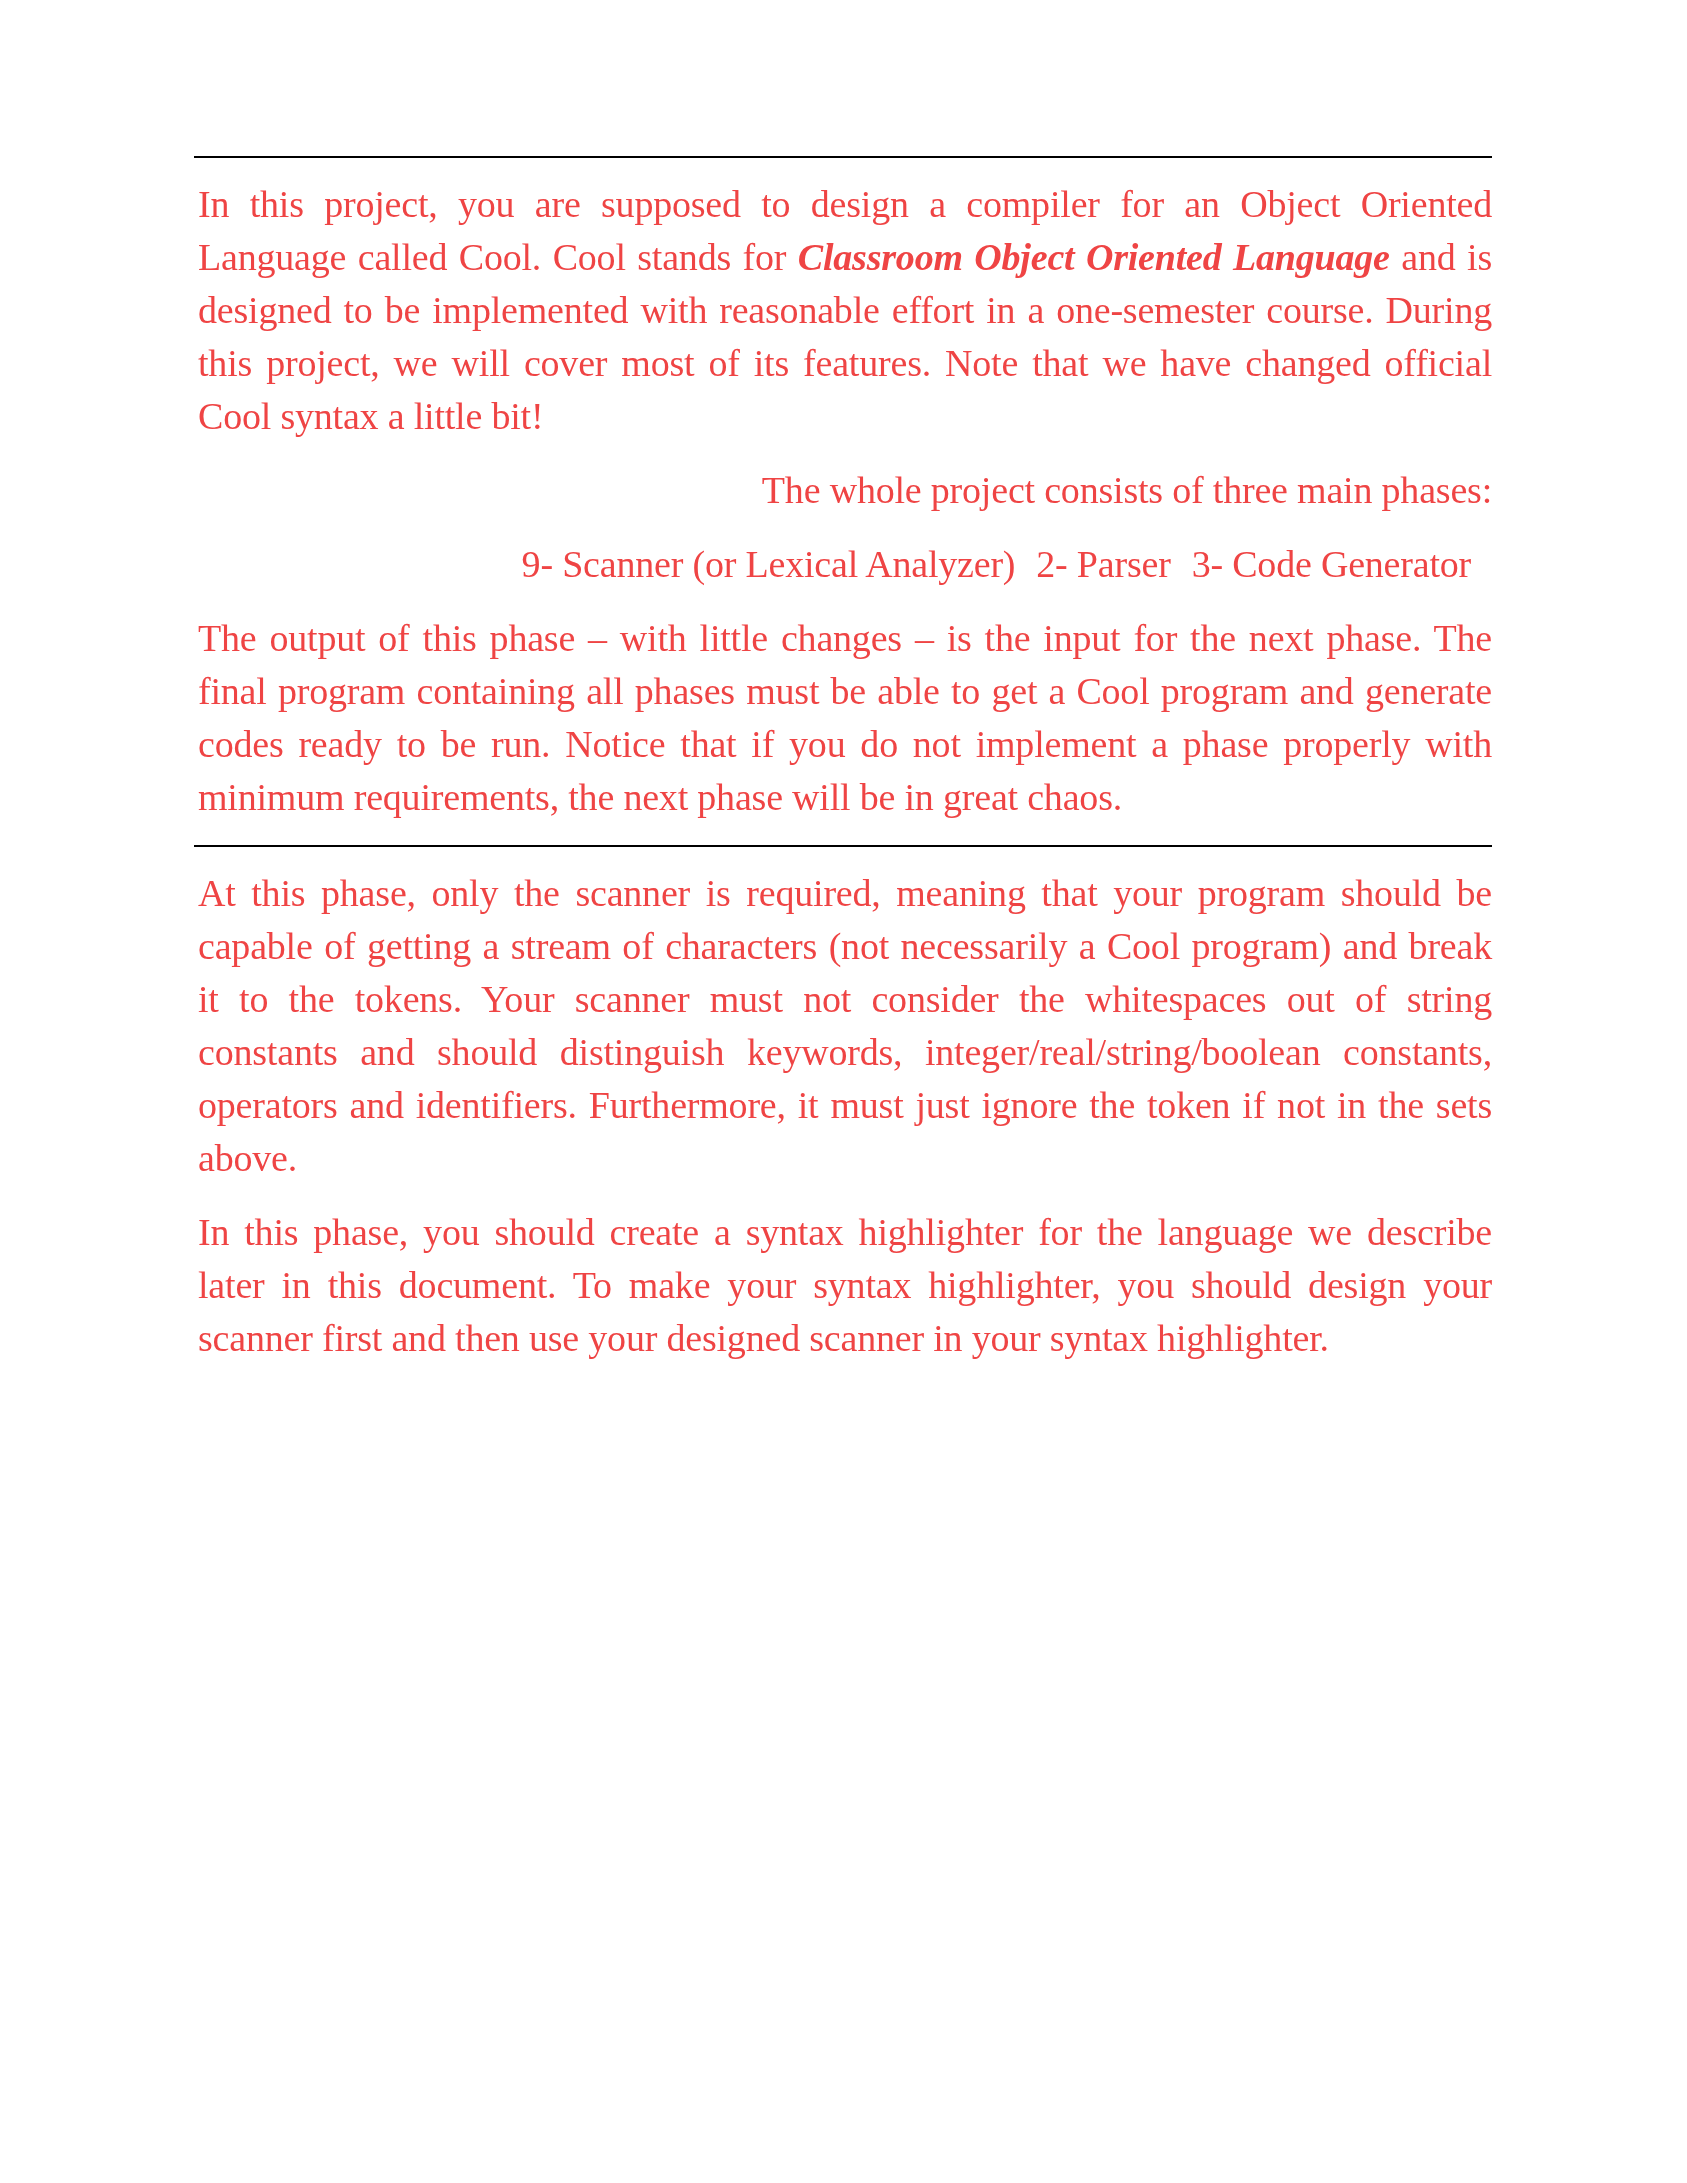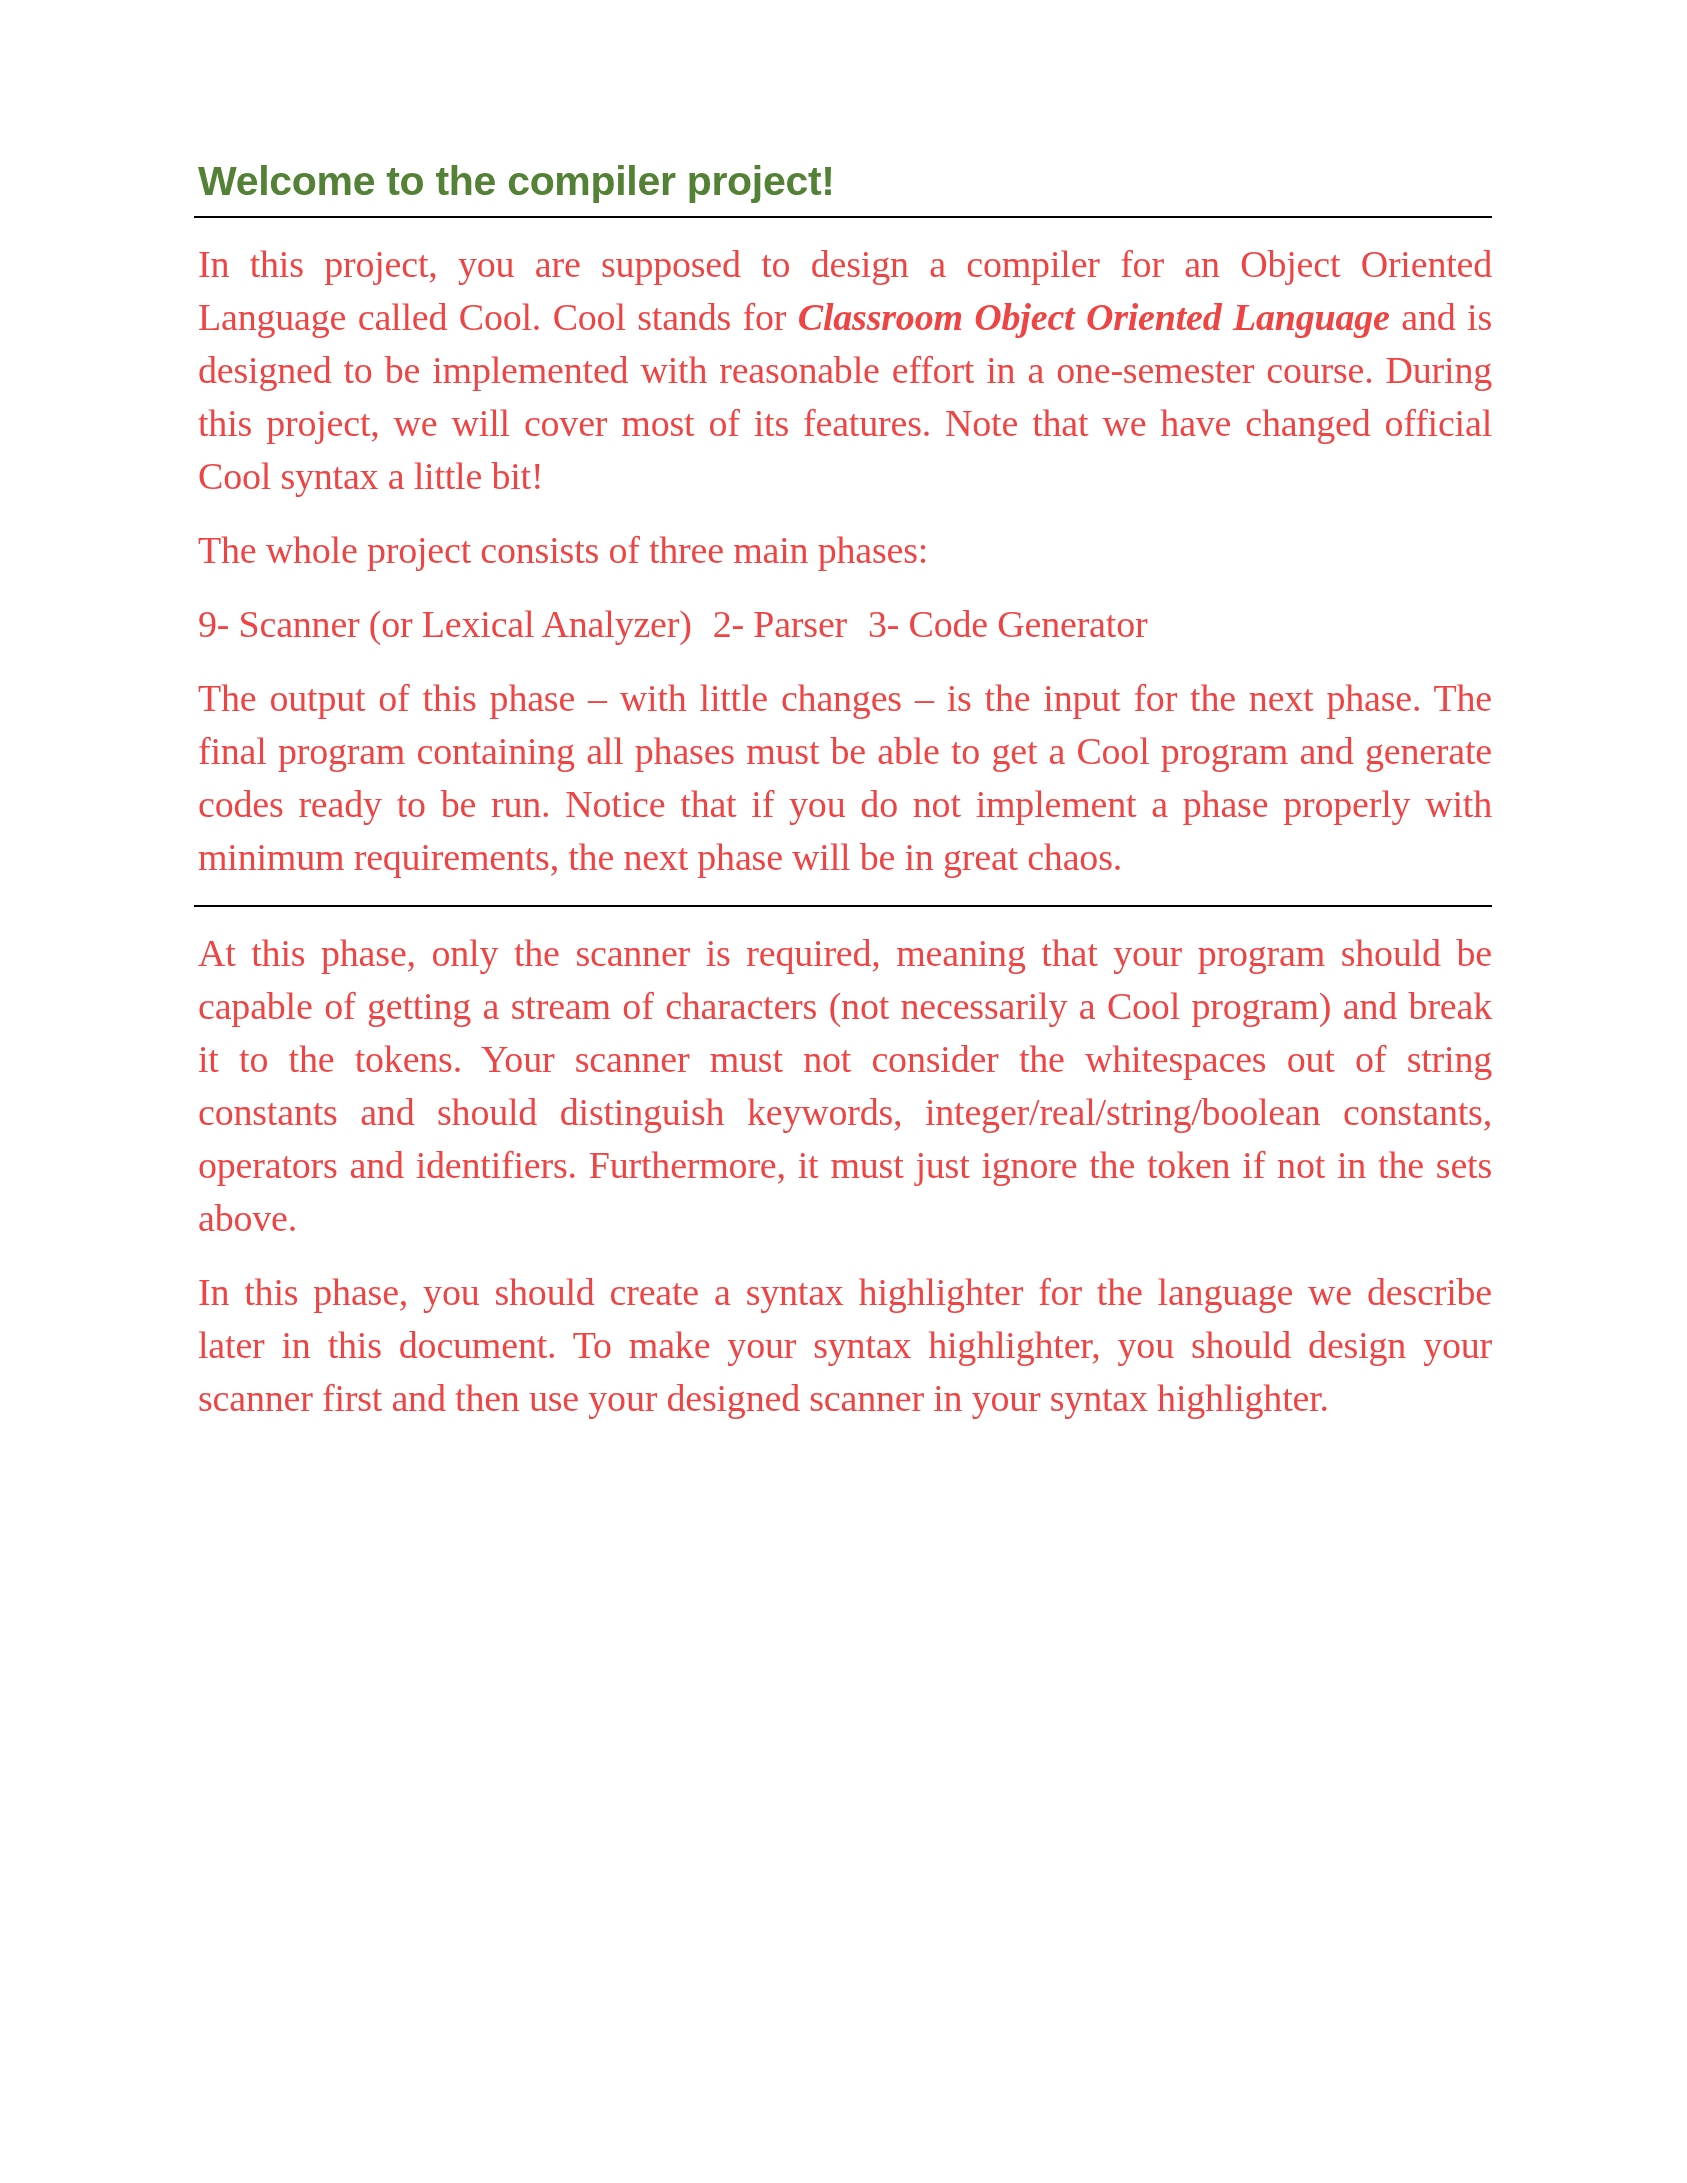--- a/index.html
+++ b/index.html
@@ -36,31 +36,30 @@
     }
     p {
       font-family: "Liberation Serif", "DejaVu Serif", serif;
       font-size: 38px;
       line-height: 53px;
       color: #ef4444;
       margin: 0 0 21px 0;
       text-align: justify;
       letter-spacing: -0.2px;
     }
-    p.left { text-align: left; }
+    p.left { text-align: right; }
     .bi { font-weight: bold; font-style: italic; }
     .phases span { margin-right: 21px; }
     #h-phase1 { margin-top: 53px; }
   </style>
 </head>
 <body>
 
 <div class="page">
 
-  <h1 class="heading" id="h-welcome">Welcome to the compiler project!</h1>
   <div class="rule"></div>
 
   <p><span>In this project, you are supposed to design a compiler for an Object Oriented Language called Cool. Cool stands for </span><span class="bi">Classroom Object Oriented Language</span><span> and is designed to be implemented with reasonable effort in a one-semester course. During this project, we will cover most of its features. Note that we have changed official Cool syntax a little bit!</span></p>
 
   <p class="left">The whole project consists of three main phases:</p>
 
   <p class="left phases"><span>9- Scanner (or Lexical Analyzer)</span><span>2- Parser</span><span>3- Code Generator</span></p>
 
   <p>The output of this phase – with little changes – is the input for the next phase. The final program containing all phases must be able to get a Cool program and generate codes ready to be run. Notice that if you do not implement a phase properly with minimum requirements, the next phase will be in great chaos.</p>
 

